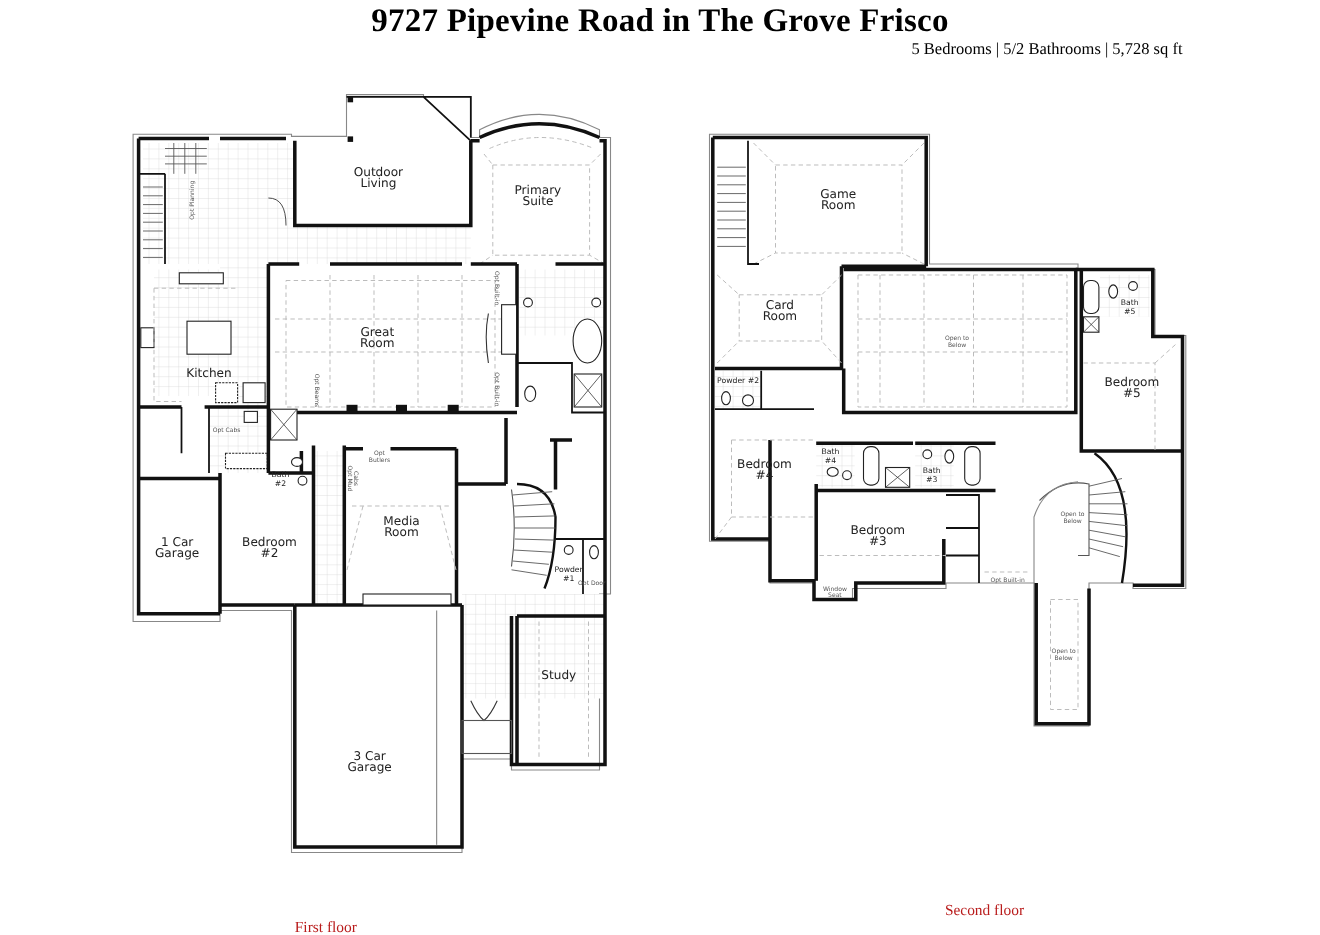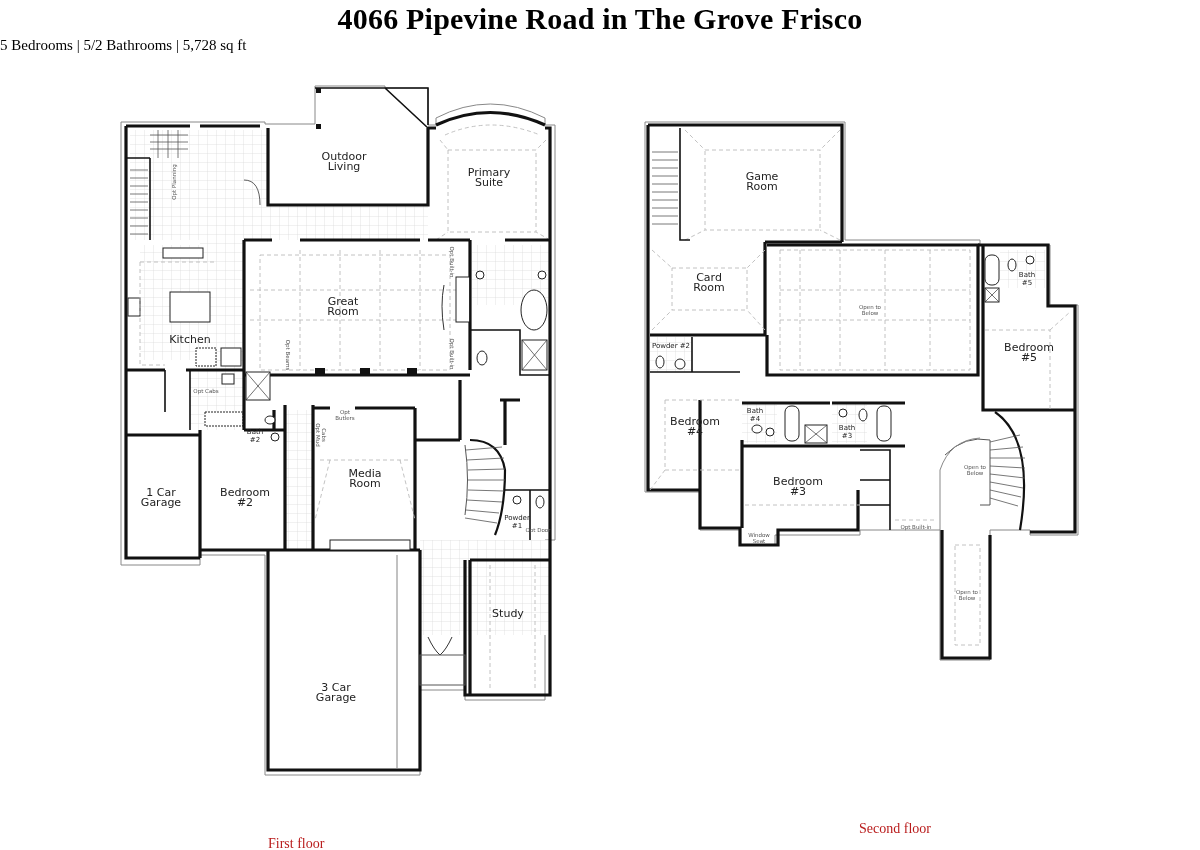--- a/index.html
+++ b/index.html
@@ -1,36 +1,36 @@
 <!DOCTYPE html>
 <html><head>
 <meta charset="utf-8">
 <style>
   html, body { margin:0; padding:0; background:#ffffff; }
   body { width:1200px; height:850px; position:relative; overflow:hidden; font-family:"Liberation Serif", serif; color:#000; }
   .title { position:absolute; left:0; width:1200px; top:2px; text-align:center; font-size:30px; font-weight:bold; letter-spacing:0.2px; }
-  .subtitle { position:absolute; left:0; width:1075px; top:37px; text-align:left; font-size:15px; }
+  .subtitle { position:absolute; left:0; width:1075px; top:37px; text-align:right; font-size:15px; }
   .caption { position:absolute; font-size:14px; color:#b91c1c; }
   svg { position:absolute; left:0; top:0; }
   .lbl { font-family:"DejaVu Sans", sans-serif; fill:#222; text-anchor:middle; }
   .lbl-lg { font-size:11px; }
   .lbl-sm { font-size:7px; }
   .lbl-xs { font-size:5.5px; fill:#555; }
   .wall { fill:none; stroke:#111; stroke-width:3.2; }
   .wall-thin { fill:none; stroke:#111; stroke-width:1.6; }
   .outline { fill:none; stroke:#888; stroke-width:1; }
   .dash { fill:none; stroke:#bbb; stroke-width:0.9; stroke-dasharray:4 3; }
   .tile { fill:url(#grid); }
   .fix { fill:#fff; stroke:#222; stroke-width:1; }
   .stair { stroke:#555; stroke-width:0.8; }
 </style>
 </head>
 <body>
 
-<div class="title">4066 Pipevine Road in The Grove Frisco</div>
+<div class="title">9727 Pipevine Road in The Grove Frisco</div>
 <div class="subtitle">5 Bedrooms | 5/2 Bathrooms | 5,728 sq ft</div>
 
 <svg width="1200" height="850" viewBox="0 0 1200 850">
   <defs>
     <pattern id="grid" width="9" height="9" patternUnits="userSpaceOnUse">
       <rect width="9" height="9" fill="#fff"></rect>
       <path d="M9 0 L0 0 0 9" fill="none" stroke="#d6d6d6" stroke-width="0.7"></path>
     </pattern>
   </defs>
 

